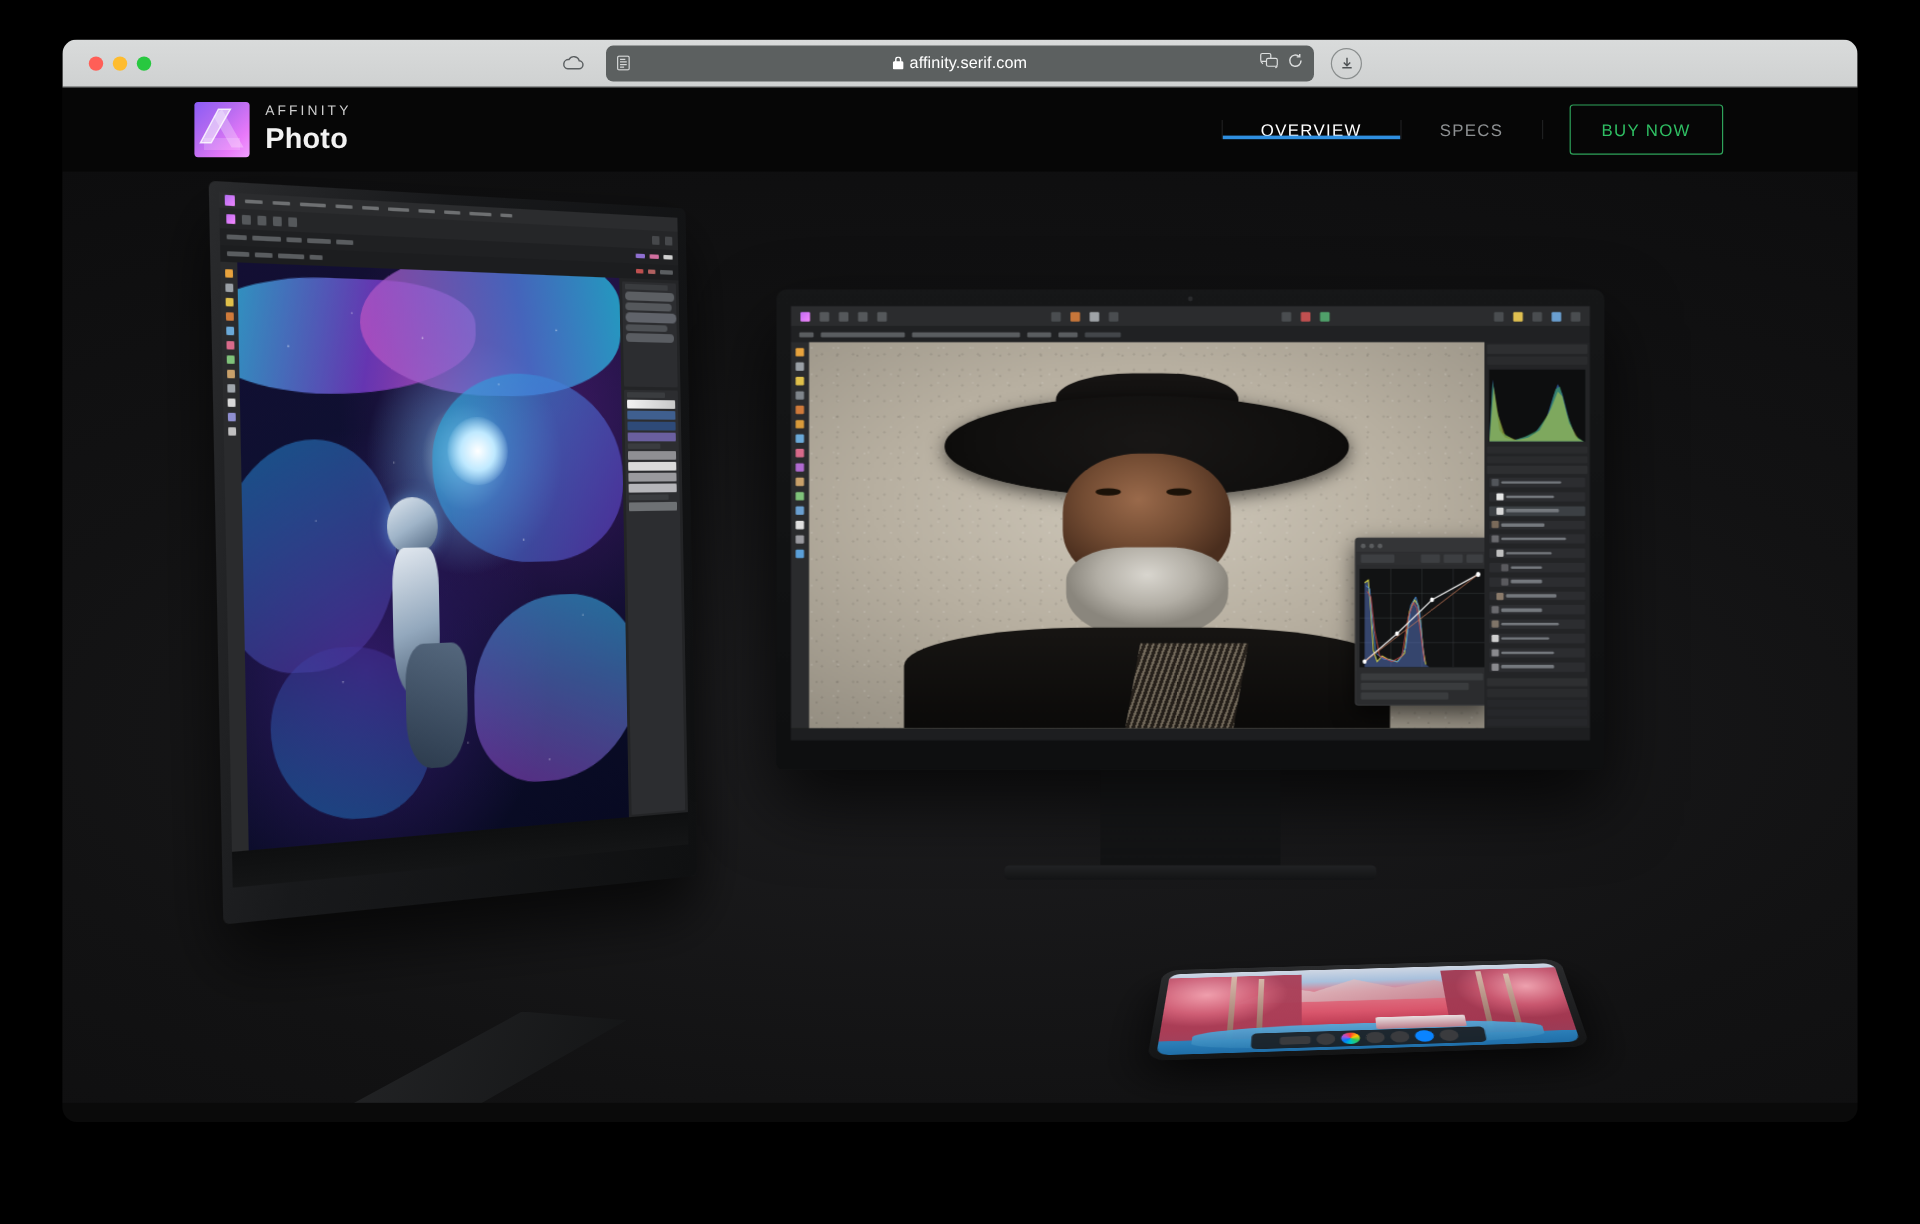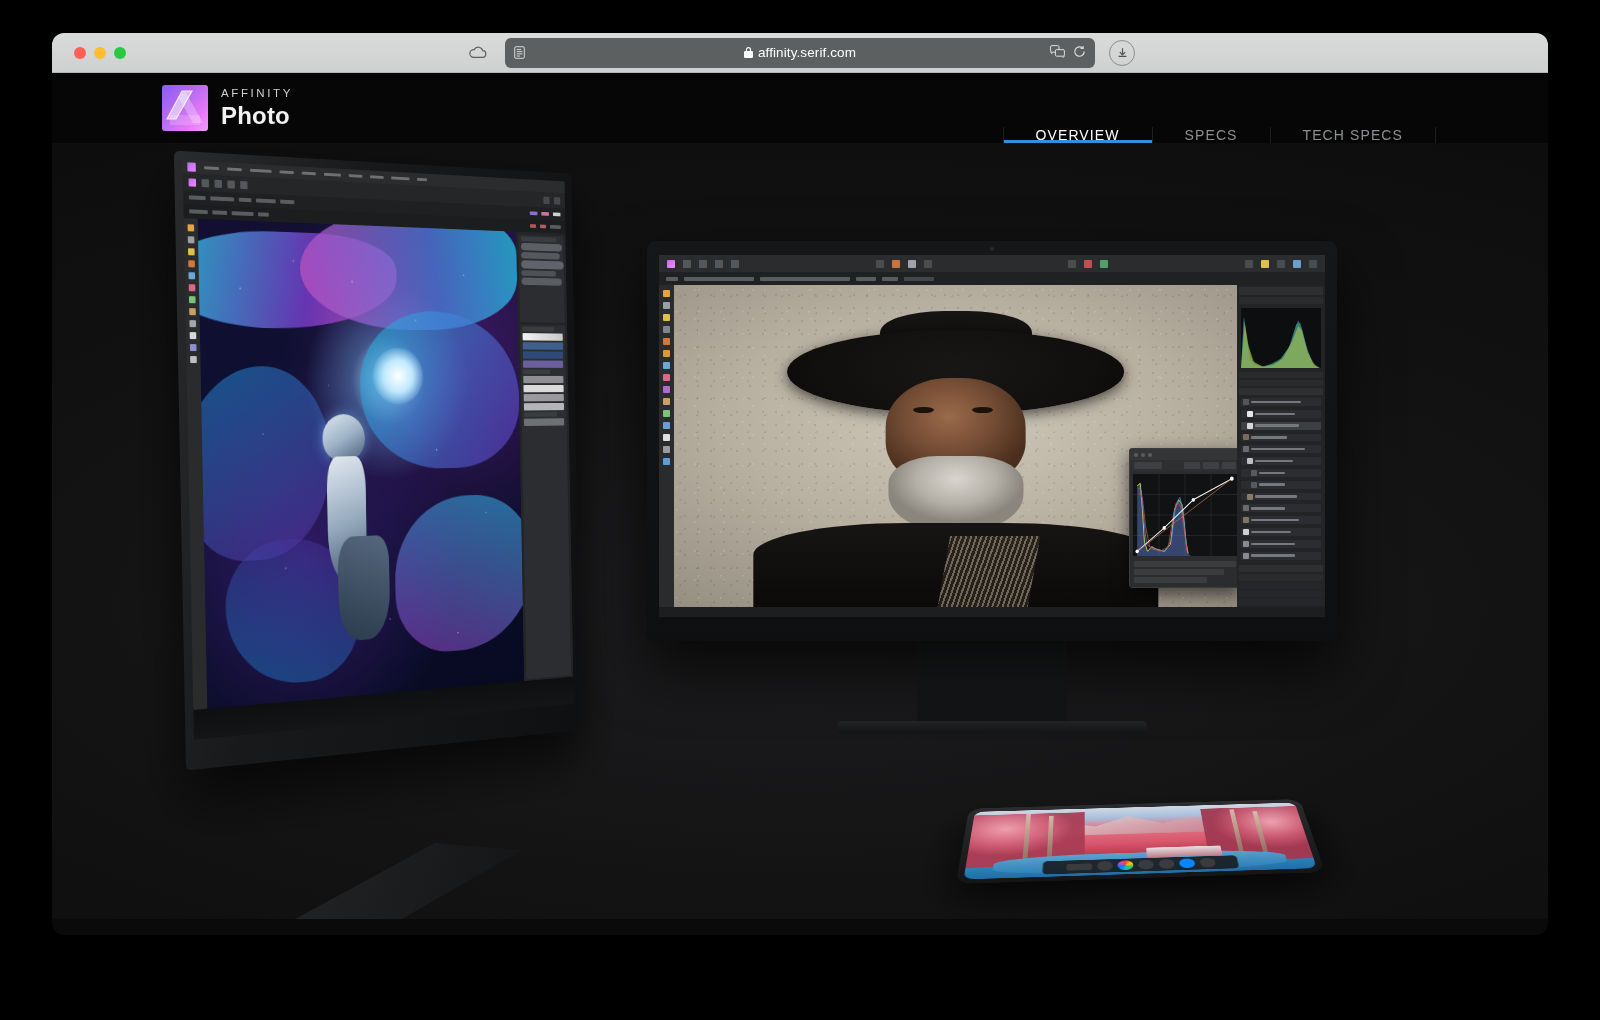--- a/index.html
+++ b/index.html
@@ -102,21 +102,21 @@
     font-size: 11.5px; letter-spacing: 2.6px; color: #cfcfcf;
     font-weight: 400;
   }
   .brand-name {
     font-size: 24px; font-weight: 700; color: #f2f2f2;
     letter-spacing: .2px; margin-top: 4px;
   }
 
   .nav {
     margin-left: auto; margin-right: 112px;
-    display: flex; align-items: flex-end; height: 70px;
+    display: flex; align-items: center; height: 70px;
   }
   .nav-item {
     display: flex; align-items: center; justify-content: center;
     padding: 0 32px;
     font-size: 14px; letter-spacing: 1.1px;
     color: #8d9092;
     border-left: 1px solid #1e1f20;
     position: relative;
   }
   .nav-item:last-of-type { border-right: 1px solid #1e1f20; }
@@ -556,21 +556,23 @@
       </div>
       <div class="brand-text">
         <div class="brand-sub">AFFINITY</div>
         <div class="brand-name">Photo</div>
       </div>
     </div>
 
     <nav class="nav">
       <a class="nav-item active">OVERVIEW</a>
       <a class="nav-item">SPECS</a>
-      <a class="nav-item">TECH SPECS</a>
+      <span class="buy-wrap">
+        <button class="buy-btn">BUY NOW</button>
+      </span>
     </nav>
   </div>
 
   <div class="hero">
 
     <div class="lm-stand"></div>
 
     <div class="left-monitor">
       <div class="lm-body">
         <div class="lm-screen">

